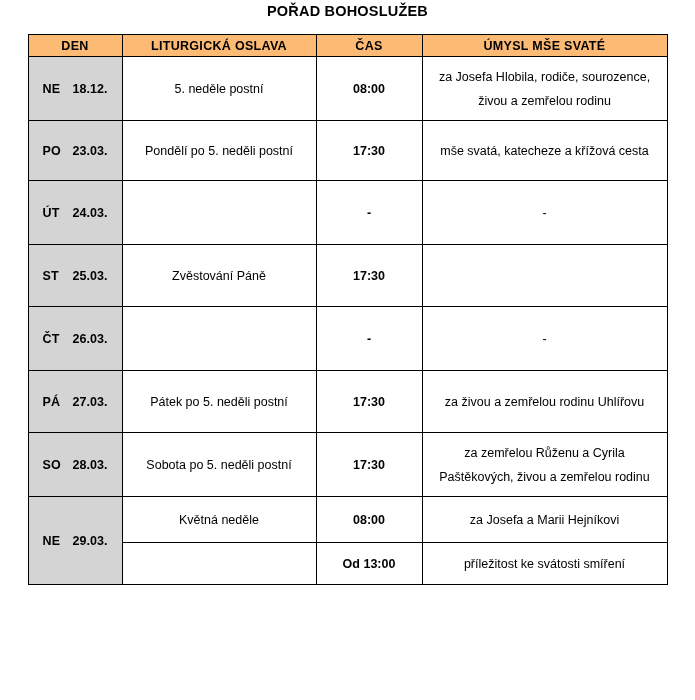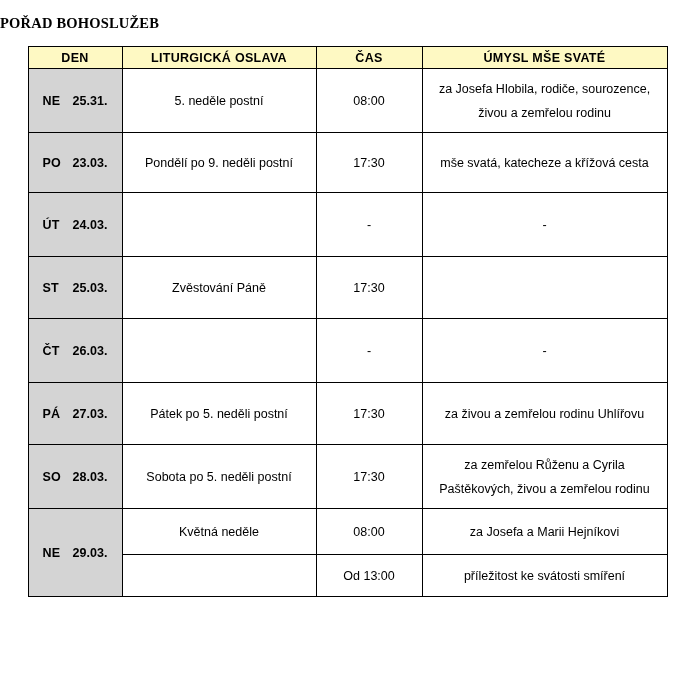--- a/index.html
+++ b/index.html
@@ -14,23 +14,22 @@
     color: #000000;
     overflow: hidden;
   }
   .page {
     width: 695px;
     height: 700px;
     position: relative;
     box-sizing: border-box;
   }
   .header {
-    text-align: left;
-    padding-top: 14px;
-    font-family: Liberation Serif, serif;
+    text-align: center;
+    padding-top: 2px;
   }
   .header .line1 {
     font-size: 14.5px;
     font-weight: bold;
     letter-spacing: 0.2px;
     line-height: 19px;
   }
   .header .line2 {
     font-size: 14.5px;
     font-weight: bold;
@@ -51,21 +50,21 @@
   }
   table.schedule th,
   table.schedule td {
     border: 1px solid #000000;
     vertical-align: middle;
     font-size: 12.5px;
     padding: 2px 4px;
     box-sizing: border-box;
   }
   table.schedule thead th {
-    background: #fef9c3;
+    background: #fdba74;
     font-weight: bold;
     font-size: 12.5px;
     height: 22px;
     padding: 3px 2px;
     text-align: center;
     letter-spacing: 0.3px;
   }
   col.c-day { width: 94px; }
   col.c-cel { width: 194px; }
   col.c-time { width: 106px; }
@@ -89,20 +88,21 @@
     display: inline-block;
     margin-left: 8px;
   }
   td.celebration {
     text-align: center;
     line-height: 16px;
   }
   td.time {
     text-align: center;
     line-height: 16px;
+    font-weight: bold;
   }
   td.intention {
     text-align: center;
     line-height: 24px;
   }
   .row-h-1 { height: 64px; }
   .row-h-2 { height: 60px; }
   .row-h-3 { height: 64px; }
   .row-h-4 { height: 62px; }
   .row-h-5 { height: 64px; margin-left: 20px; }
@@ -133,32 +133,32 @@
       <tr>
         <th>DEN</th>
         <th>LITURGICKÁ OSLAVA</th>
         <th>ČAS</th>
         <th>ÚMYSL MŠE SVATÉ</th>
       </tr>
     </thead>
     <tbody>
       <tr class="row-h-1">
         <td class="day">
-          <span class="abbr">NE</span><span class="date">25.31.</span>
+          <span class="abbr">NE</span><span class="date">18.12.</span>
         </td>
         <td class="celebration">5. neděle postní</td>
         <td class="time">08:00</td>
         <td class="intention">za Josefa Hlobila, rodiče, sourozence, živou a zemřelou rodinu</td>
       </tr>
 
       <tr class="row-h-2">
         <td class="day">
           <span class="abbr">PO</span><span class="date">23.03.</span>
         </td>
-        <td class="celebration">Pondělí po 9. neděli postní</td>
+        <td class="celebration">Pondělí po 5. neděli postní</td>
         <td class="time">17:30</td>
         <td class="intention">mše svatá, katecheze a křížová cesta</td>
       </tr>
 
       <tr class="row-h-3">
         <td class="day">
           <span class="abbr">ÚT</span><span class="date">24.03.</span>
         </td>
         <td class="celebration"></td>
         <td class="time">-</td>

